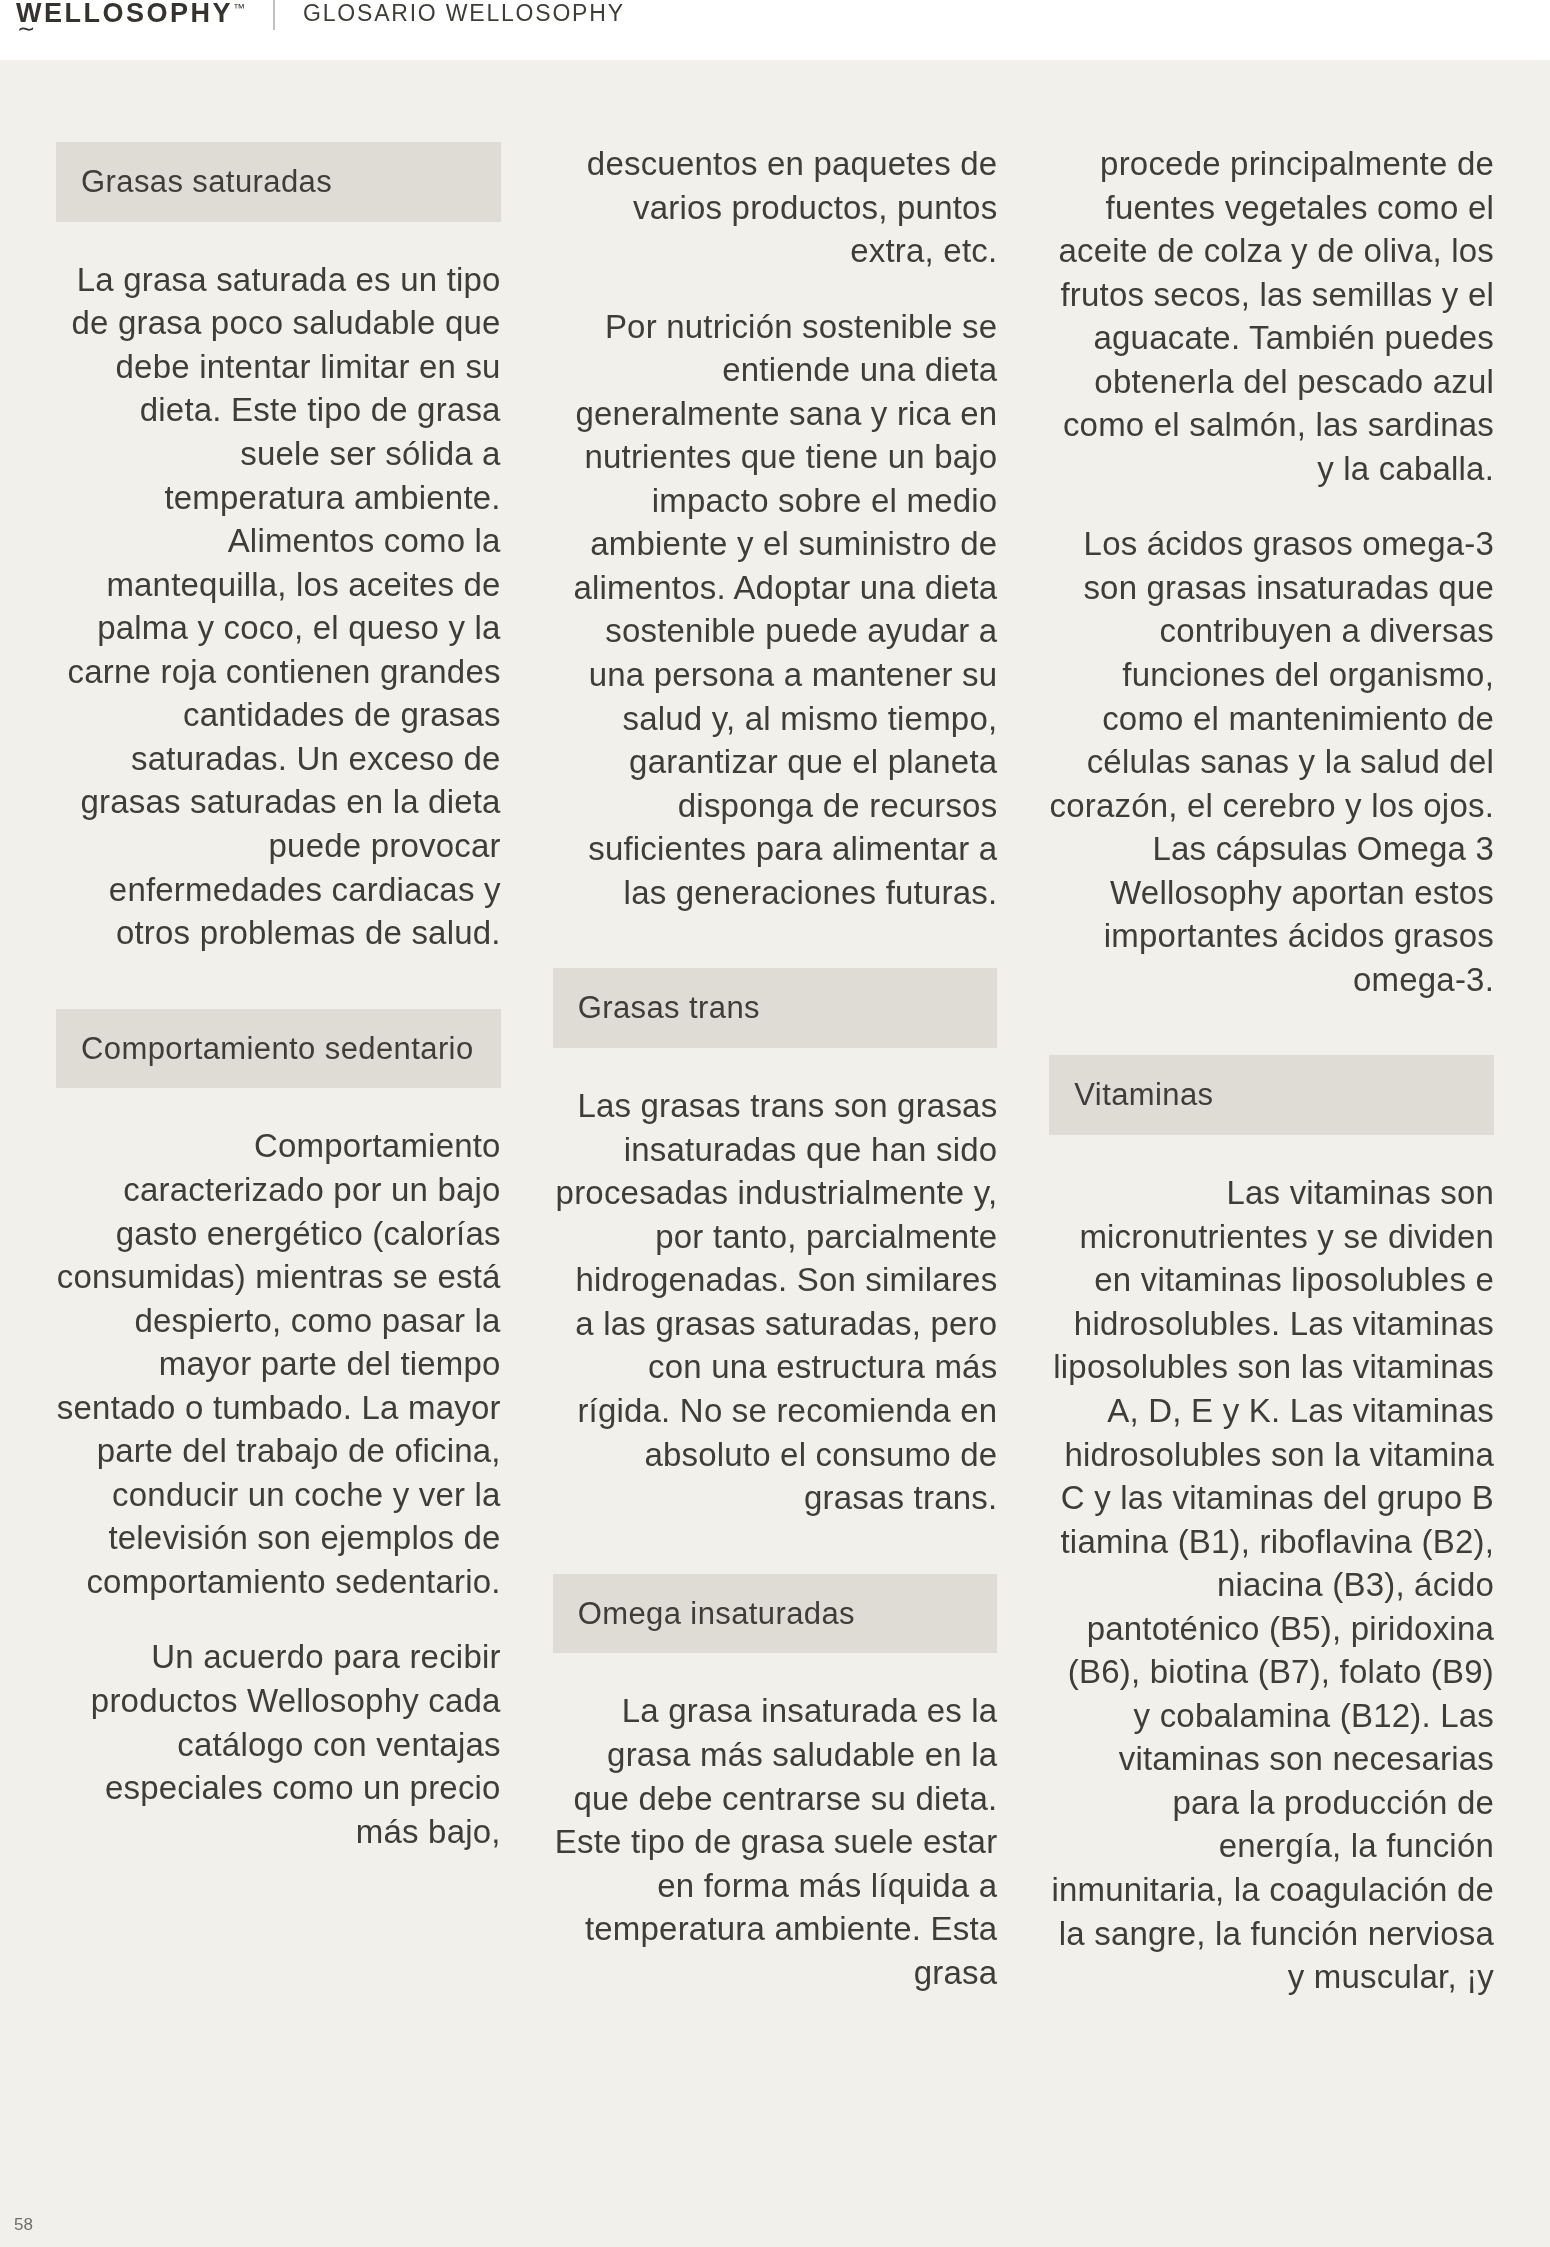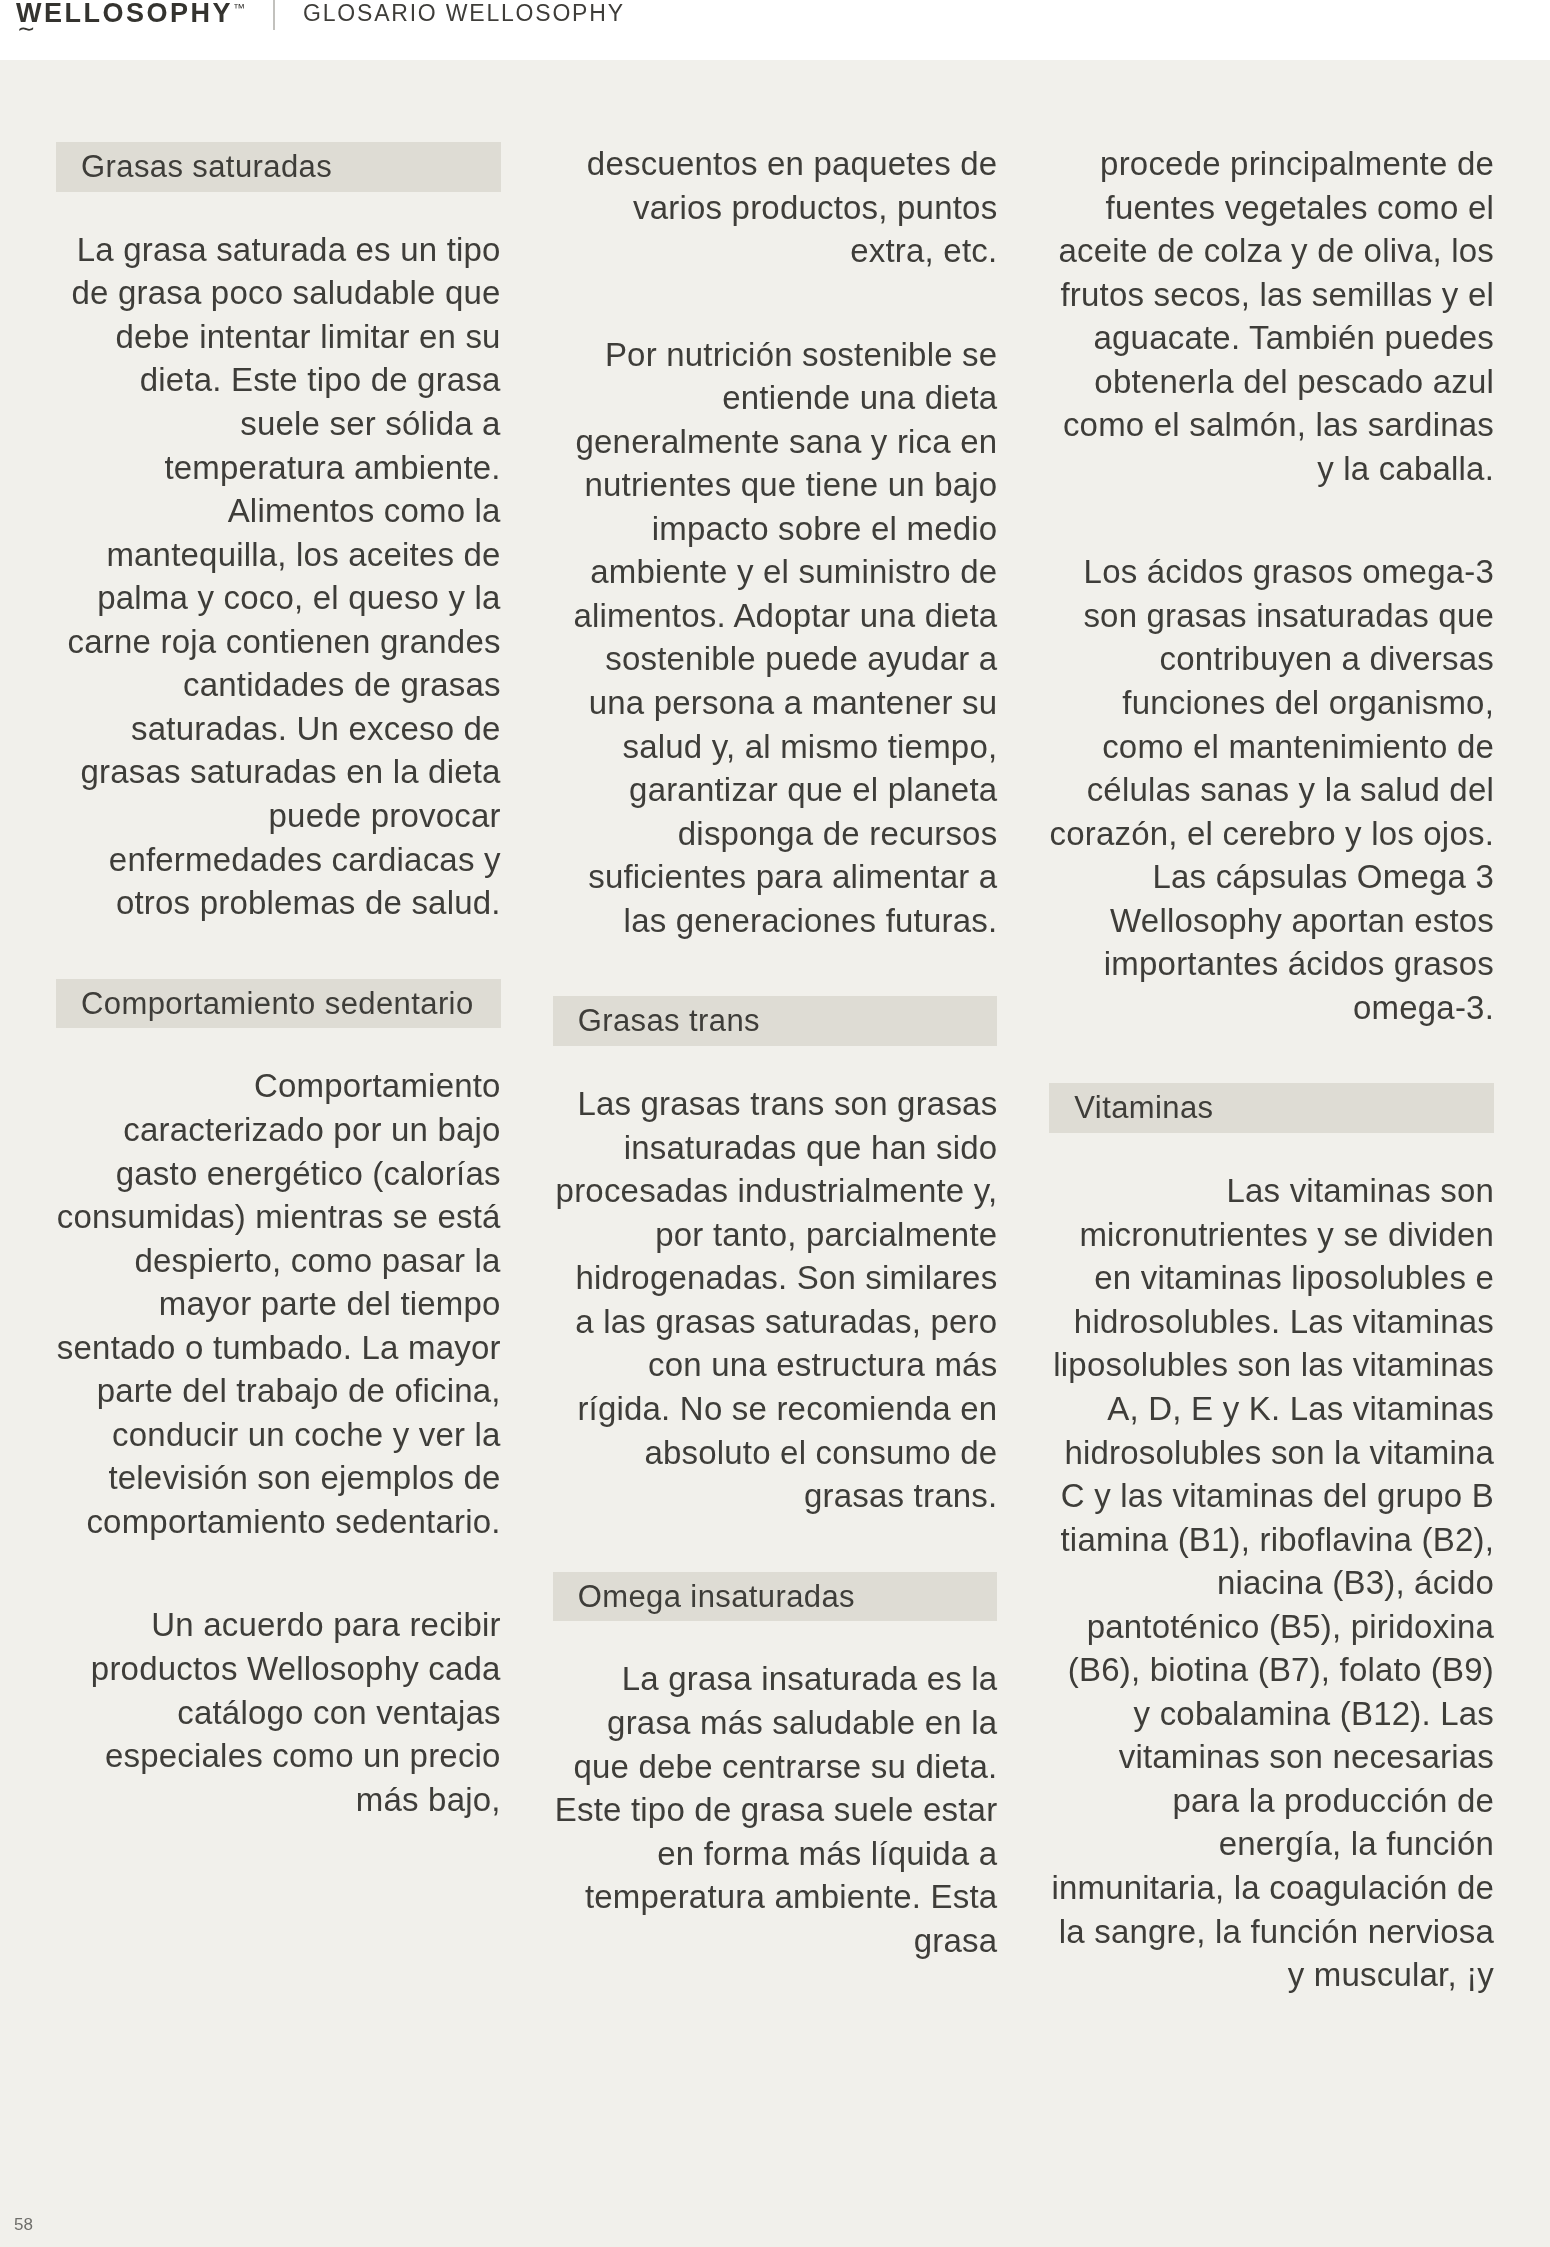--- a/index.html
+++ b/index.html
@@ -62,37 +62,37 @@
     gap: 52px;
     padding: 82px 56px 0 56px;
     align-items: flex-start;
   }
   .column {
     flex: 1 1 0;
     min-width: 0;
   }
   .heading-box {
     background: var(--box-bg, #dedcd4);
-    padding: 4px 25px;
+    padding: 19px 25px;
     font-size: 31px;
     font-weight: 500;
     letter-spacing: 0.4px;
     line-height: 1.35;
     margin: 54px 0 36px 0;
     color: var(--text-color, #3e3d39);
   }
   .column > .heading-box:first-child { margin-top: 0; }
   .body-text {
     font-size: 33px;
     line-height: 1.32;
     letter-spacing: 0.2px;
     color: var(--text-color, #3e3d39);
     text-align: right;
   }
-  .body-text + .body-text { margin-top: 60px; }
+  .body-text + .body-text { margin-top: 32px; }
 
   
   .footer {
     position: absolute;
     left: 14px;
     bottom: 12px;
     font-size: 17px;
     color: #6f6e6a;
   }
 </style>

